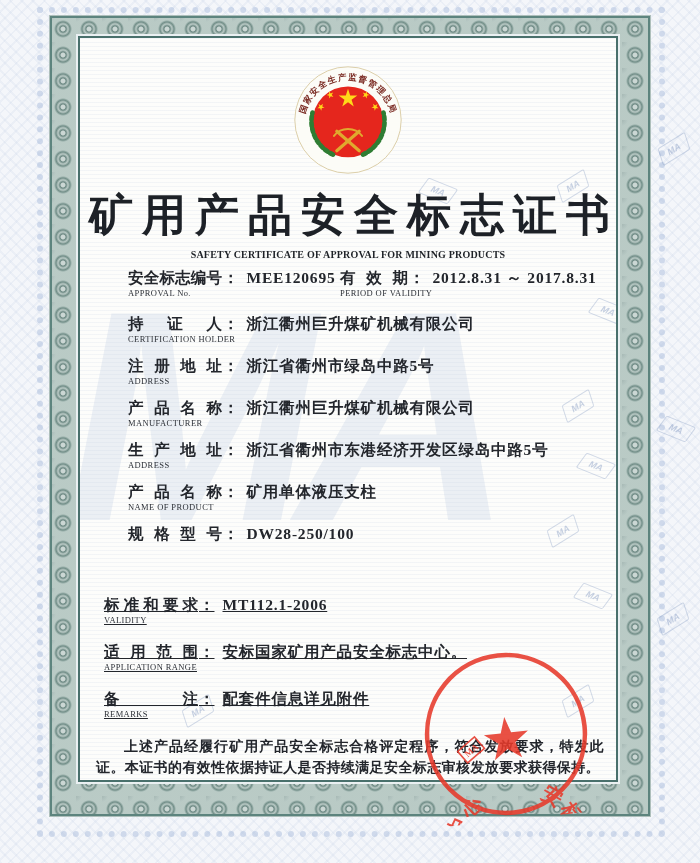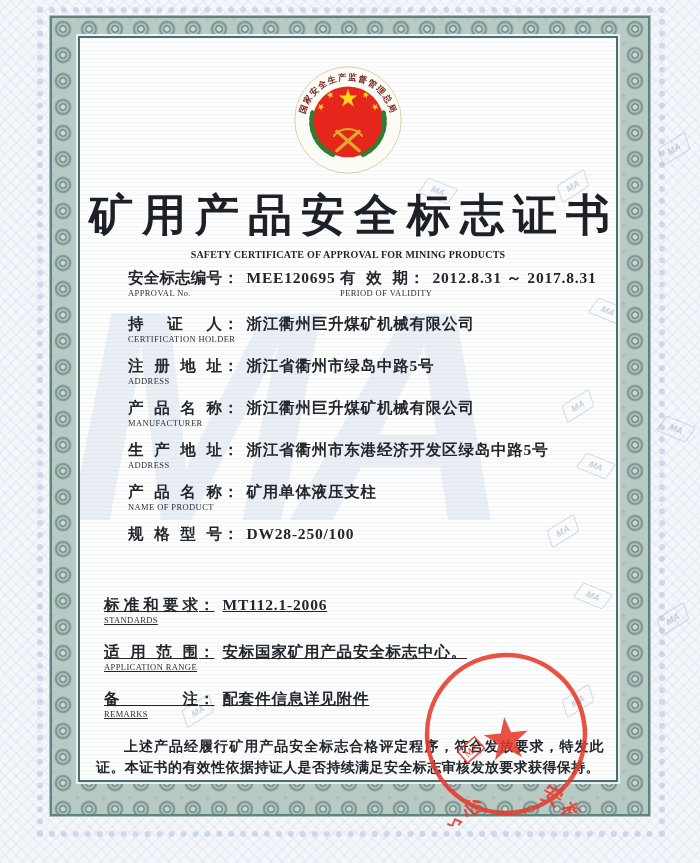--- a/index.html
+++ b/index.html
@@ -266,21 +266,21 @@
         </div>
       </div>
 
       <div class="rows2">
         <div class="field">
           <div class="field-main">
               <span class="zh">标准和要求</span>
               <span class="colon">：</span>
               <span class="val">MT112.1-2006</span>
             </div>
-          <div class="en">STANDARDS</div>
+          <div class="en">VALIDITY</div>
         </div>
         <div class="field">
           <div class="field-main">
               <span class="zh">适用范围</span>
               <span class="colon">：</span>
               <span class="val">安标国家矿用产品安全标志中心。</span>
             </div>
           <div class="en">APPLICATION RANGE</div>
         </div>
         <div class="field">

